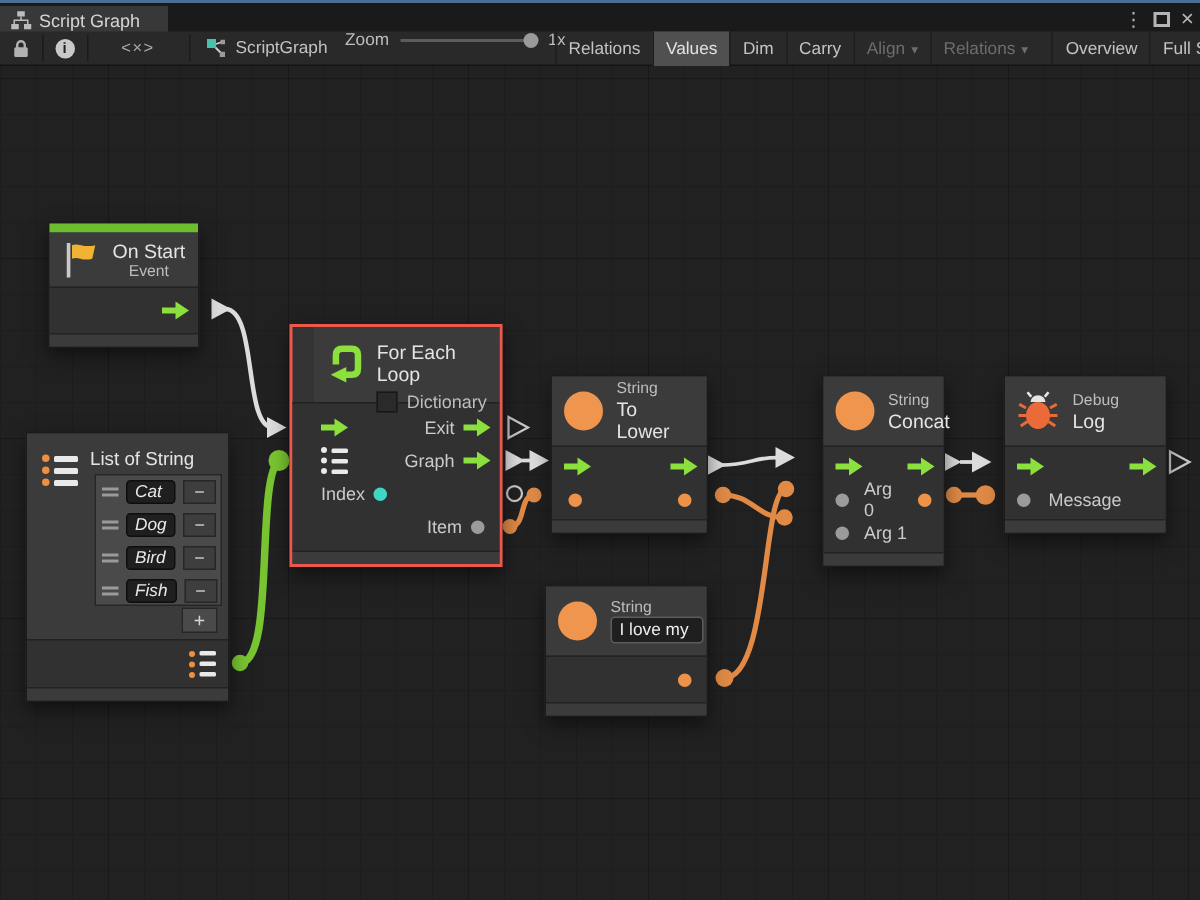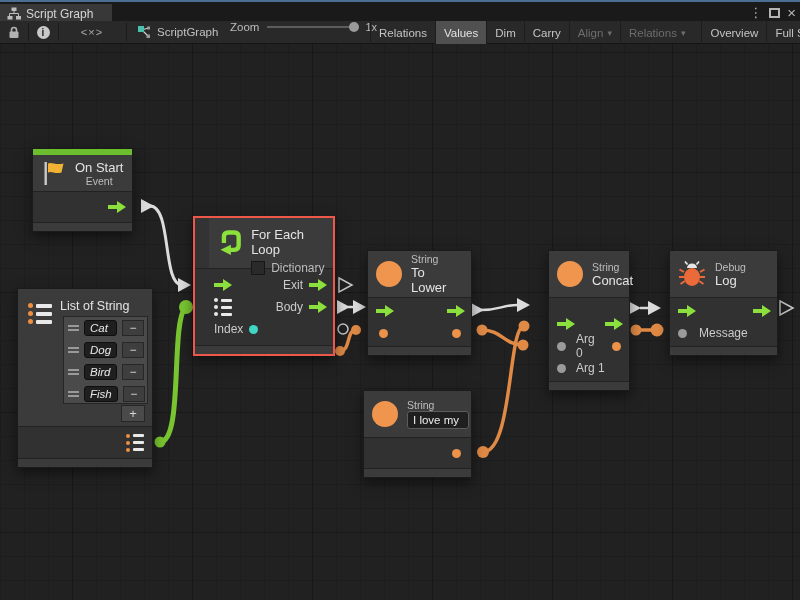--- a/index.html
+++ b/index.html
@@ -328,27 +328,31 @@
         <span class="r">
             <span class="d"></span>
             <span class="b"></span>
           </span>
         <span class="r">
             <span class="d"></span>
             <span class="b"></span>
           </span>
       </span>
       <span class="spacer"></span>
-      <span class="lbl">Body</span>
+      <span class="lbl">Graph</span>
       <span class="fa"></span>
     </div>
     <div class="prow" style="justify-content:flex-start;">
       <span class="lbl">Index</span>
       <span class="dot teal" style="margin-right:4px;"></span>
     </div>
+    <div class="prow" style="justify-content:flex-end;">
+      <span class="lbl">Item</span>
+      <span class="dot gray" style="margin-right:4px;"></span>
+    </div>
   </div>
   <div class="nfoot"></div>
 </div>
 
 <div class="node" style="left:367px; top:250px; width:105px;">
   <div class="nhead" style="height:46px;">
     <span class="bigcircle"></span>
     <div>
       <div class="nsub">String</div>
       <div class="ntitle">To Lower</div>
@@ -384,21 +388,21 @@
 </div>
 
 <div class="node" style="left:548px; top:250px; width:82px;">
   <div class="nhead" style="height:46px;">
     <span class="bigcircle"></span>
     <div>
       <div class="nsub">String</div>
       <div class="ntitle">Concat</div>
     </div>
   </div>
-  <div class="nbody" style="padding-top:15px; padding-bottom:2px;">
+  <div class="nbody" style="padding-top:2px; padding-bottom:2px;">
     <div class="prow" style="justify-content:space-between;">
       <span class="fa"></span>
       <span class="fa"></span>
     </div>
     <div class="prow">
       <span class="dot gray"></span>
       <span class="lbl" style="margin-left:4px;">Arg 0</span>
       <span class="spacer"></span>
       <span class="dot orange" style="margin-right:2px;"></span>
     </div>

